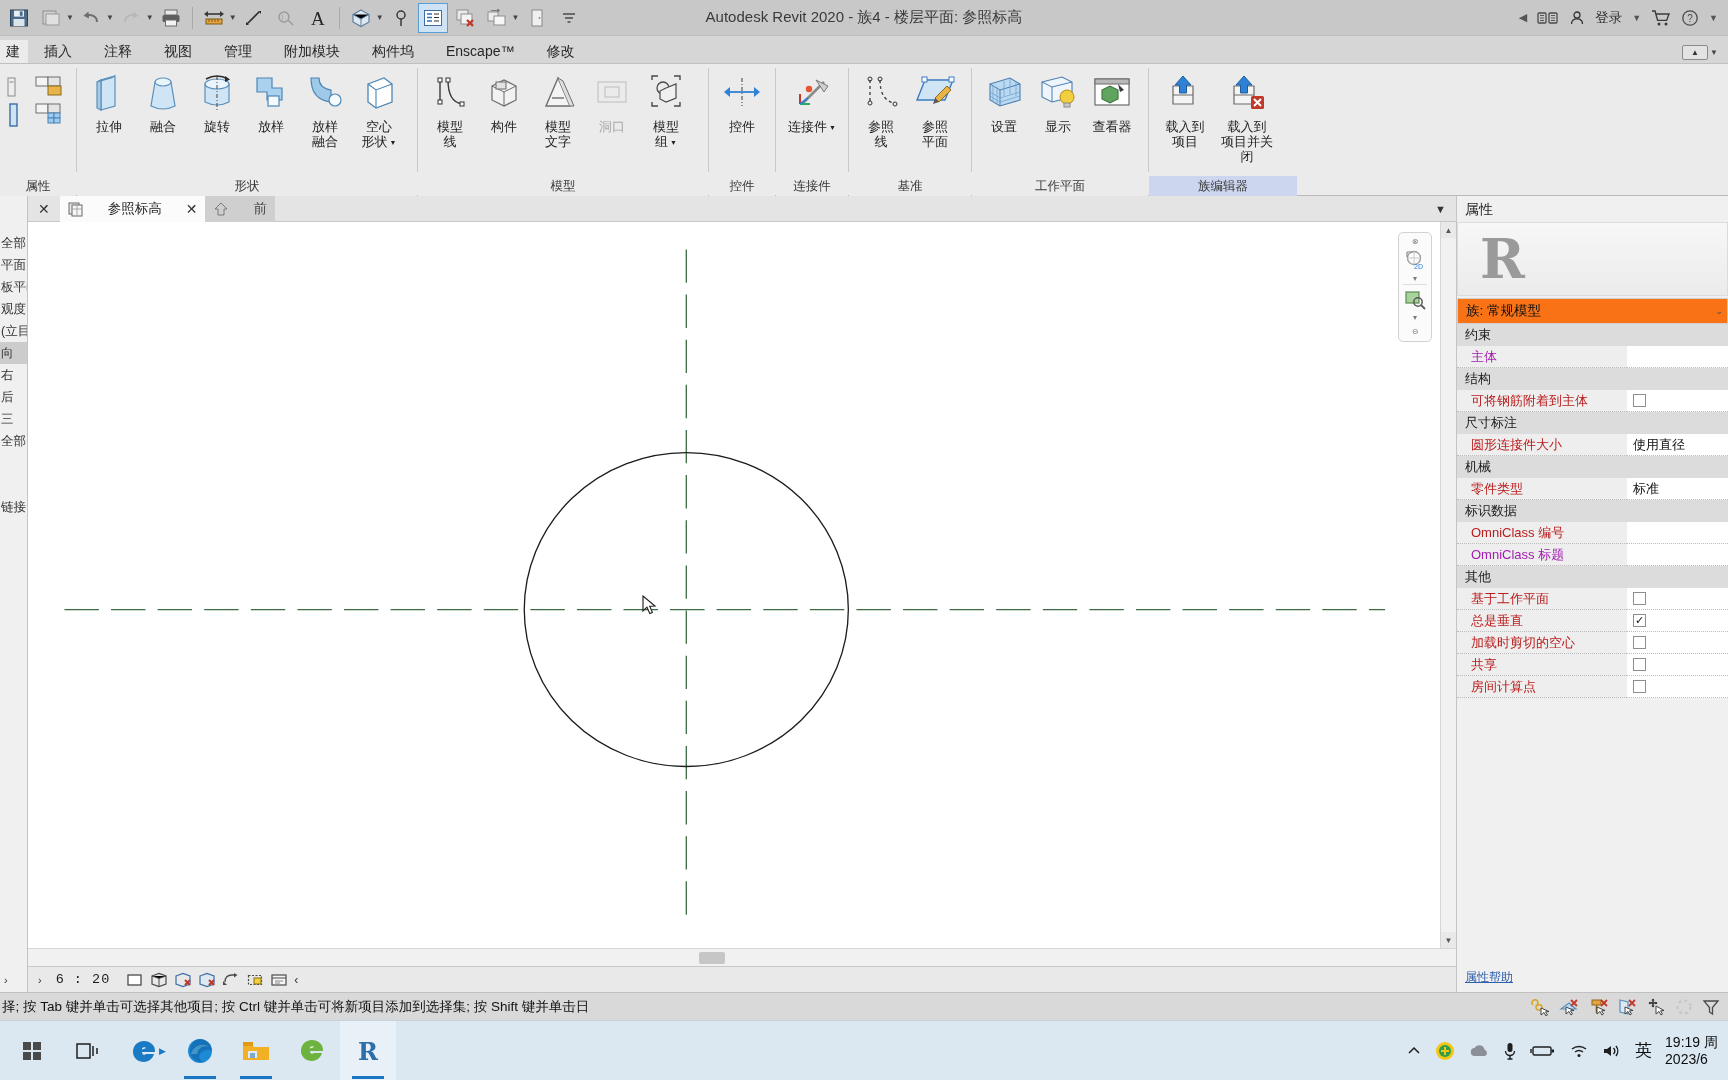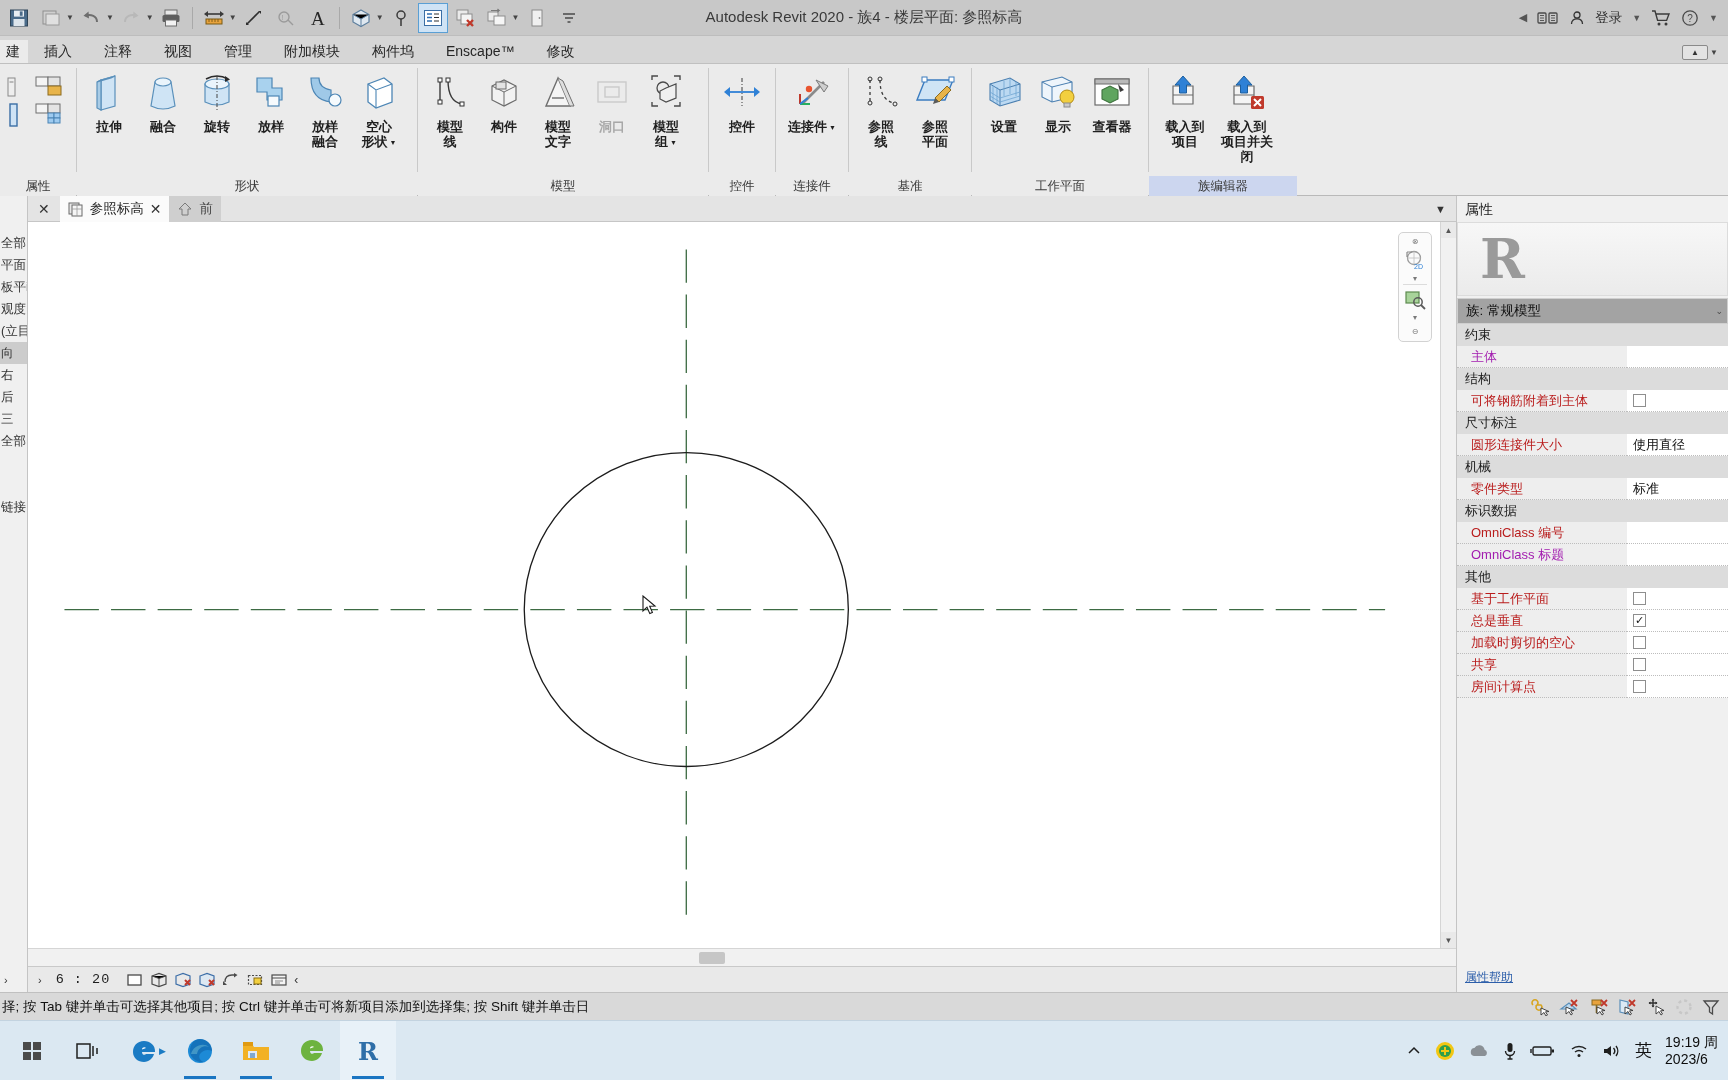--- a/index.html
+++ b/index.html
@@ -69,21 +69,21 @@
   .panel-label.hl { background: #ccd6ef; }
   .panel-div { width: 1px; background: #c9c9c9; margin-top: 4px; height: 104px; }
 
   .btn {
     display: flex; flex-direction: column; align-items: center; width: 52px;
     padding-top: 2px; cursor: default;
   }
   .btn.wide { width: 60px; }
   .btn .ico { height: 48px; display: flex; align-items: center; justify-content: center; }
   .btn .lbl {
-    font-size: 13px; color: #1f1f1f; text-align: center; line-height: 15px; margin-top: 1px; font-weight: bold;
+    font-size: 13px; color: #1f1f1f; text-align: center; line-height: 15px; margin-top: 1px;
   }
   .btn.dim .lbl { color: #a8a8a8; }
   .btn .lbl .dd { font-size: 7px; vertical-align: middle; margin-left: 2px; }
 
   
   .propstack { width: 66px; display: flex; flex-direction: column; align-items: center; gap: 2px; padding-top: 6px; }
 
   
   .mainarea { flex: 1; display: flex; position: relative; background: #e8e8e8; }
 
@@ -93,21 +93,21 @@
   }
   .leftrail .txt.sel { background: #cccccc; }
 
   .center { flex: 1; display: flex; flex-direction: column; position: relative; }
 
   .tabstrip {
     height: 26px; background: #e4e4e4; display: flex; align-items: center;
     border-bottom: 1px solid #c6c6c6; position: relative;
   }
   .vtab {
-    display: flex; align-items: center; gap: 6px; height: 26px; padding: 0 8px;
+    display: flex; align-items: center; gap: 24px; height: 26px; padding: 0 8px;
     font-size: 13.5px; color: #222;
   }
   .vtab.cur { background: #fbfbfb; }
   .vtab.other { background: #cfcfcf; color: #444; }
   .xmark { font-size: 14px; color: #333; font-weight: 400; }
   .tabstrip .right-caret { margin-left: auto; padding-right: 10px; font-size: 11px; color: #333; }
 
   .canvaswrap { flex: 1; position: relative; background: #ffffff; overflow: hidden; }
   .canvas { position: absolute; inset: 0; background: #ffffff; }
 
@@ -149,21 +149,21 @@
   }
   .props-title { height: 26px; line-height: 26px; padding-left: 8px; font-size: 14px; color: #1f1f1f; background: #f0f0f0; }
   .props-thumb {
     height: 74px; margin: 0 0 0 0; background: linear-gradient(180deg,#f7f7f7,#ebebeb);
     border: 1px solid #dcdcdc; display: flex; align-items: center; justify-content: flex-start;
     padding-left: 22px;
   }
   .rlogo { font-size: 54px; color: #9a9a9a; font-family: "DejaVu Serif", serif; font-weight: 700; line-height: 1; }
   .typesel {
     height: 26px; display: flex; align-items: center; justify-content: space-between;
-    background: #a3a3a3; border: 1px solid #cfcfcf; margin: 2px 0 0 0; padding: 0 4px 0 8px;
+    background: #f97316; border: 1px solid #cfcfcf; margin: 2px 0 0 0; padding: 0 4px 0 8px;
     font-size: 13.5px; color: #111;
   }
   .ptable { flex: 0 0 auto; }
   .prow { display: flex; height: 22px; align-items: stretch; font-size: 13px; }
   .prow.group { background: #dcdcdc; }
   .prow.group .pname { font-weight: 400; color: #1a1a1a; padding-left: 8px; }
   .pname {
     width: 170px; padding-left: 14px; display: flex; align-items: center;
     background: #eeeeee; border-bottom: 1px dotted #bdbdbd; color: #b91c1c; white-space: nowrap; overflow: hidden;
   }

